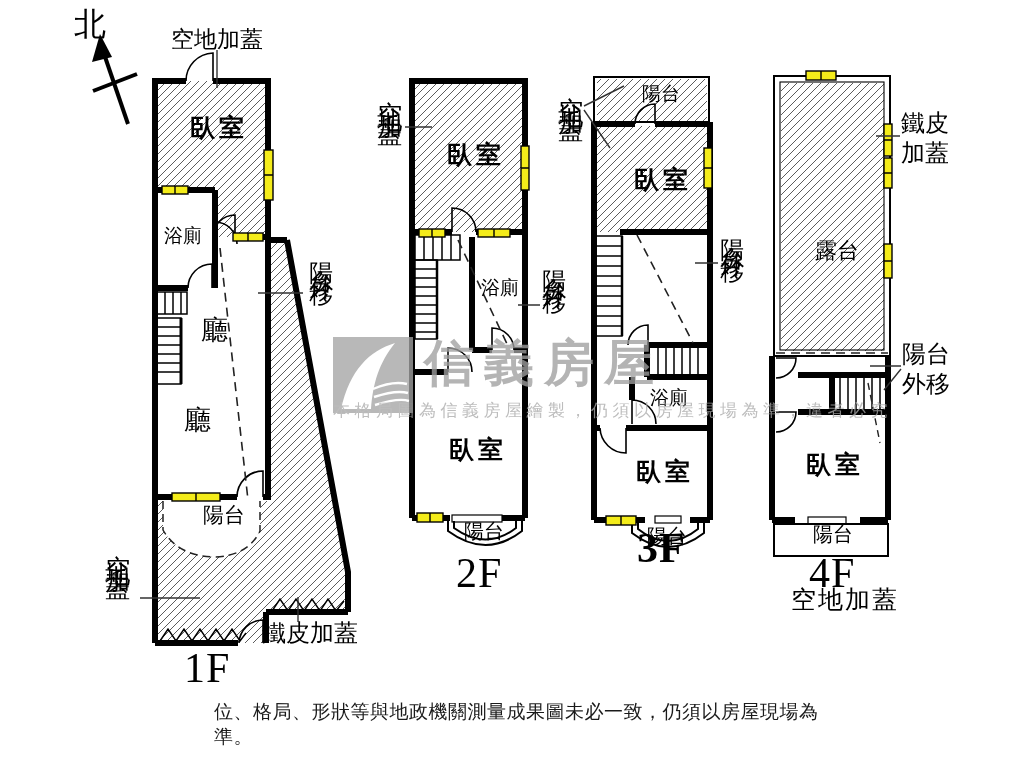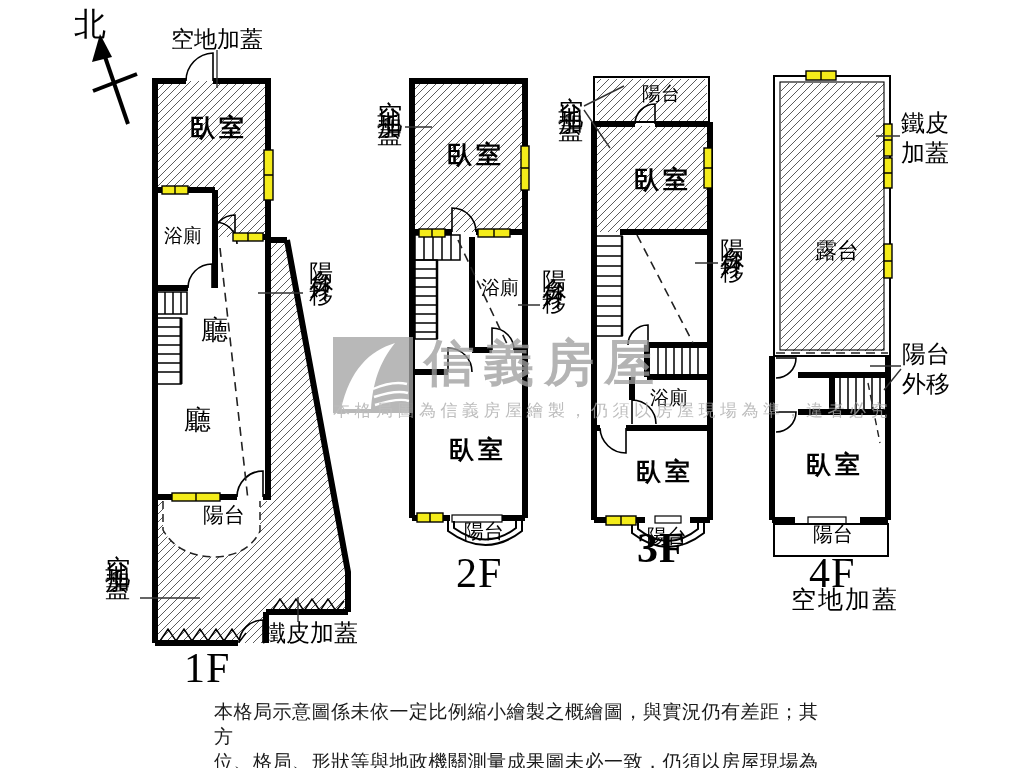--- a/index.html
+++ b/index.html
@@ -200,16 +200,15 @@
   <svg id="wm-logo" width="80" height="76" viewBox="0 0 80 76">
     <rect x="0" y="0" width="80" height="76" fill="#a4a4a4"></rect>
     <path d="M8,72 C17,33 36,14 62,6 C46,26 40,46 38,72 Z" fill="#ffffff"></path>
     <path d="M40,52 C54,46 66,45 74,47 M41,60 C56,55 68,54 75,56 M42,68 C58,63 70,62 76,64" stroke="#ffffff" stroke-width="2.4" fill="none"></path>
   </svg>
   <div id="wm-brand">信義房屋</div>
   <div id="wm-notice">本格局圖為信義房屋繪製，仍須以房屋現場為準，違者必究</div>
 </div>
 
 <div id="disclaimer">
-  <div>本格局示意圖係未依一定比例縮小繪製之概繪圖，與實況仍有差距；其方</div>
   <div>位、格局、形狀等與地政機關測量成果圖未必一致，仍須以房屋現場為準。</div>
 
 </div>
 
 </body></html>

